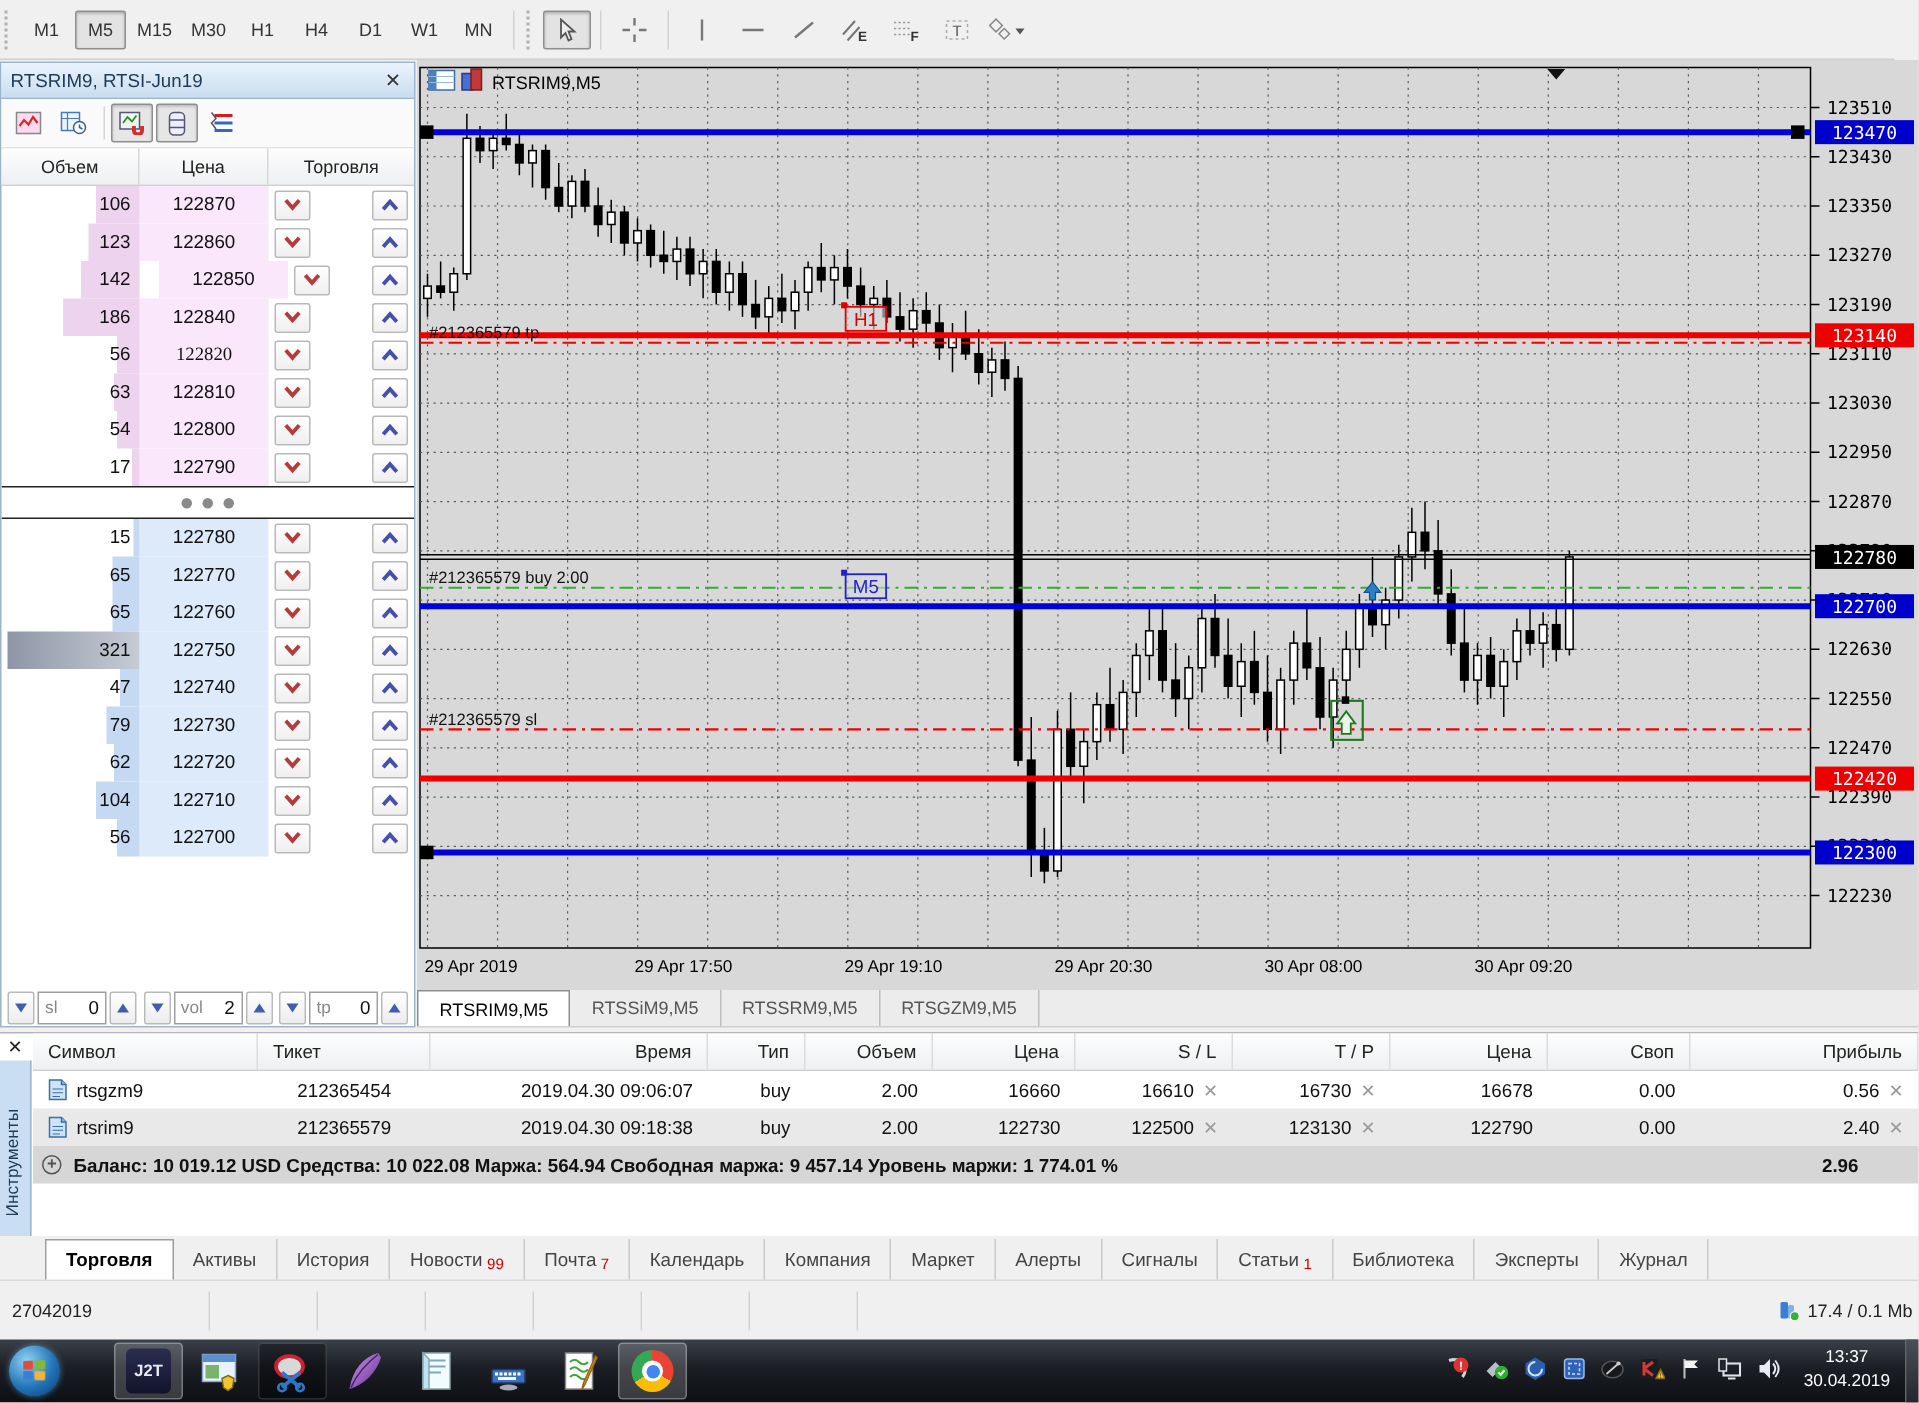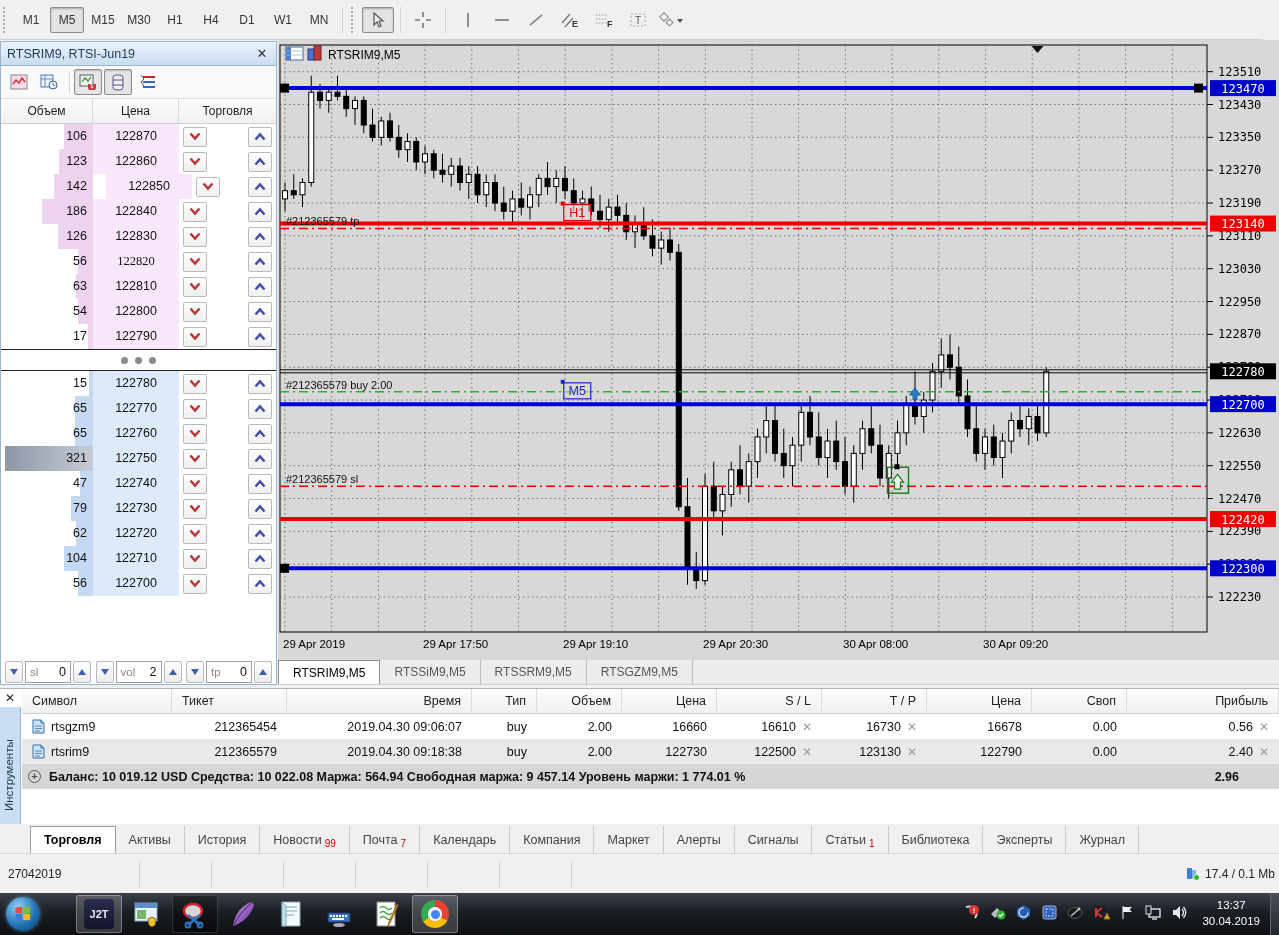--- a/index.html
+++ b/index.html
@@ -60,21 +60,21 @@
   
   #toolbox { position:absolute; left:0; top:688px; width:1279px; height:136px; background:#fff; border-top:1px solid #b5b5b5; }
   #tbx-close { position:absolute; left:5px; top:2px; font-size:12px; color:#222; }
   #side-strip { position:absolute; left:0; top:18px; width:21px; height:118px; background:#c9def2; border-right:1px solid #9ab4cc; }
   #side-strip span { position:absolute; left:3px; top:104px; transform:rotate(-90deg); transform-origin:0 0; font-size:11.5px; color:#1d3a57; white-space:nowrap; }
   #trade-grid { position:absolute; left:22px; top:0; width:1257px; }
   .tg-row { display:grid; grid-template-columns:150px 115px 185px 65px 85px 95px 105px 105px 105px 95px 152px; height:25px; align-items:center; font-size:12.5px; }
   .tg-head { background:linear-gradient(#fdfdfd,#eef0f2); border-bottom:1px solid #cfcfcf; color:#222; }
   .tg-head div { border-right:1px solid #dcdcdc; height:100%; display:flex; align-items:center; }
   .tg-row div { padding:0 10px; }
-  .al { justify-content:flex-start; text-align:right; }
+  .al { justify-content:flex-start; text-align:center; }
   .ar { justify-content:flex-end; text-align:right; }
   .tg-data.alt { background:#e9e9e9; }
   .sym-cell { display:flex; align-items:center; gap:6px; }
   .xmark { color:#9a9a9a; font-size:12px; margin-left:6px; }
   #balance-row { position:absolute; left:22px; top:75px; width:1257px; height:25px; background:#d6d6d6; display:flex; align-items:center; font-weight:bold; font-size:12.5px; }
   #balance-row .plus { width:13px; height:13px; border:1px solid #555; border-radius:50%; color:#555; font-weight:bold; font-size:11px; line-height:11px; text-align:center; margin:0 8px 0 6px; }
   #balance-row .total { margin-left:auto; padding-right:40px; }
 
   
   #tab-bar { position:absolute; left:0; top:824px; width:1279px; height:30px; background:#f0f0f0; display:flex; align-items:flex-end; padding-left:30px; border-bottom:1px solid #d9d9d9; }
@@ -278,39 +278,20 @@
             </svg>
           </div>
         </div>
       </div>
       <div class="dom-row">
         <div class="cell-vol">
           <span class="bar" style="width: 51px; background: rgb(238, 211, 238);"></span>
           <span class="num">186</span>
         </div>
         <div class="cell-price" style="background: rgb(251, 231, 251);">122840</div>
-        <div class="cell-trade">
-          <div class="trade-btn">
-            <svg width="14" height="11" viewBox="0 0 14 11">
-              <path d="M2.5 2.5 L7 7.5 L11.5 2.5" fill="none" stroke="#b43c3c" stroke-width="2.6"></path>
-            </svg>
-          </div>
-          <div class="trade-btn">
-            <svg width="14" height="11" viewBox="0 0 14 11">
-              <path d="M2.5 8.5 L7 3.5 L11.5 8.5" fill="none" stroke="#4550a8" stroke-width="2.6"></path>
-            </svg>
-          </div>
-        </div>
-      </div>
-      <div class="dom-row">
-        <div class="cell-vol">
-          <span class="bar" style="width: 35px; background: rgb(238, 211, 238);"></span>
-          <span class="num">126</span>
-        </div>
-        <div class="cell-price" style="background: rgb(251, 231, 251);">122830</div>
         <div class="cell-trade">
           <div class="trade-btn">
             <svg width="14" height="11" viewBox="0 0 14 11">
               <path d="M2.5 2.5 L7 7.5 L11.5 2.5" fill="none" stroke="#b43c3c" stroke-width="2.6"></path>
             </svg>
           </div>
           <div class="trade-btn">
             <svg width="14" height="11" viewBox="0 0 14 11">
               <path d="M2.5 8.5 L7 3.5 L11.5 8.5" fill="none" stroke="#4550a8" stroke-width="2.6"></path>
             </svg>

